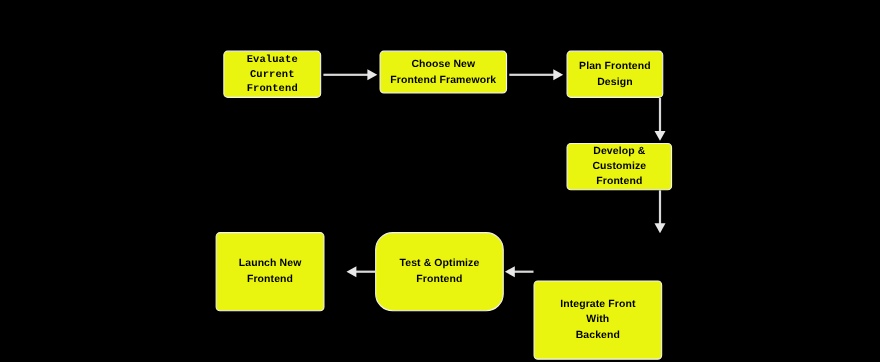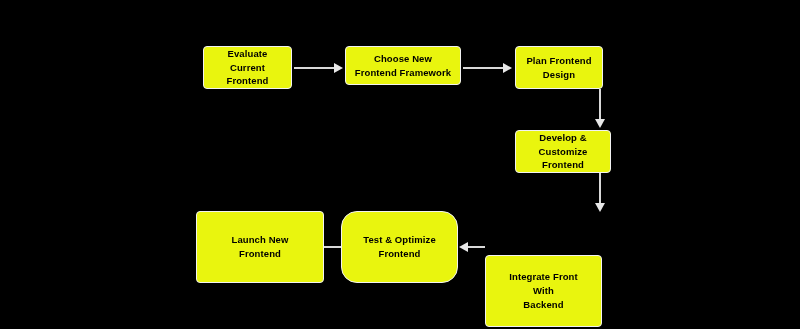--- a/index.html
+++ b/index.html
@@ -61,21 +61,21 @@
     border-left: 5px solid transparent;
     border-right: 5px solid transparent;
     border-top: 9px solid #E8E8E8;
   }
 </style>
 </head>
 <body>
 
 <div id="canvas">
 
-  <div class="node" style="left:203px; top:46px; width:89px; height:43px;">
+  <div class="node" style="left:203px; top:46px; width:89px; height:43px;font-family:Liberation Mono, monospace;">
     <span class="node-label">Evaluate
 Current
 Frontend</span>
   </div>
 
   <div class="edge edge-h" style="left:294px; top:67px; width:42px;"></div>
   <div class="arrowhead arrow-right" style="left:334px; top:63px;"></div>
 
   <div class="node" style="left:345px; top:46px; width:116px; height:39px;">
     <span class="node-label">Choose New
@@ -112,18 +112,18 @@
   <div class="arrowhead arrow-left" style="left:459px; top:242px;"></div>
 
   <div class="node" style="left:341px; top:211px; width:117px; height:72px;border-radius:16px;">
     <span class="node-label">Test &amp; Optimize
 Frontend</span>
   </div>
 
   <div class="edge edge-h" style="left:322px; top:246px; width:19px;"></div>
   <div class="arrowhead arrow-left" style="left:315px; top:242px;"></div>
 
-  <div class="node" style="left:196px; top:211px; width:128px; height:72px;">
+  <div class="node" style="left:196px; top:211px; width:99px; height:72px;">
     <span class="node-label">Launch New
 Frontend</span>
   </div>
 
 </div>
 
 </body></html>

